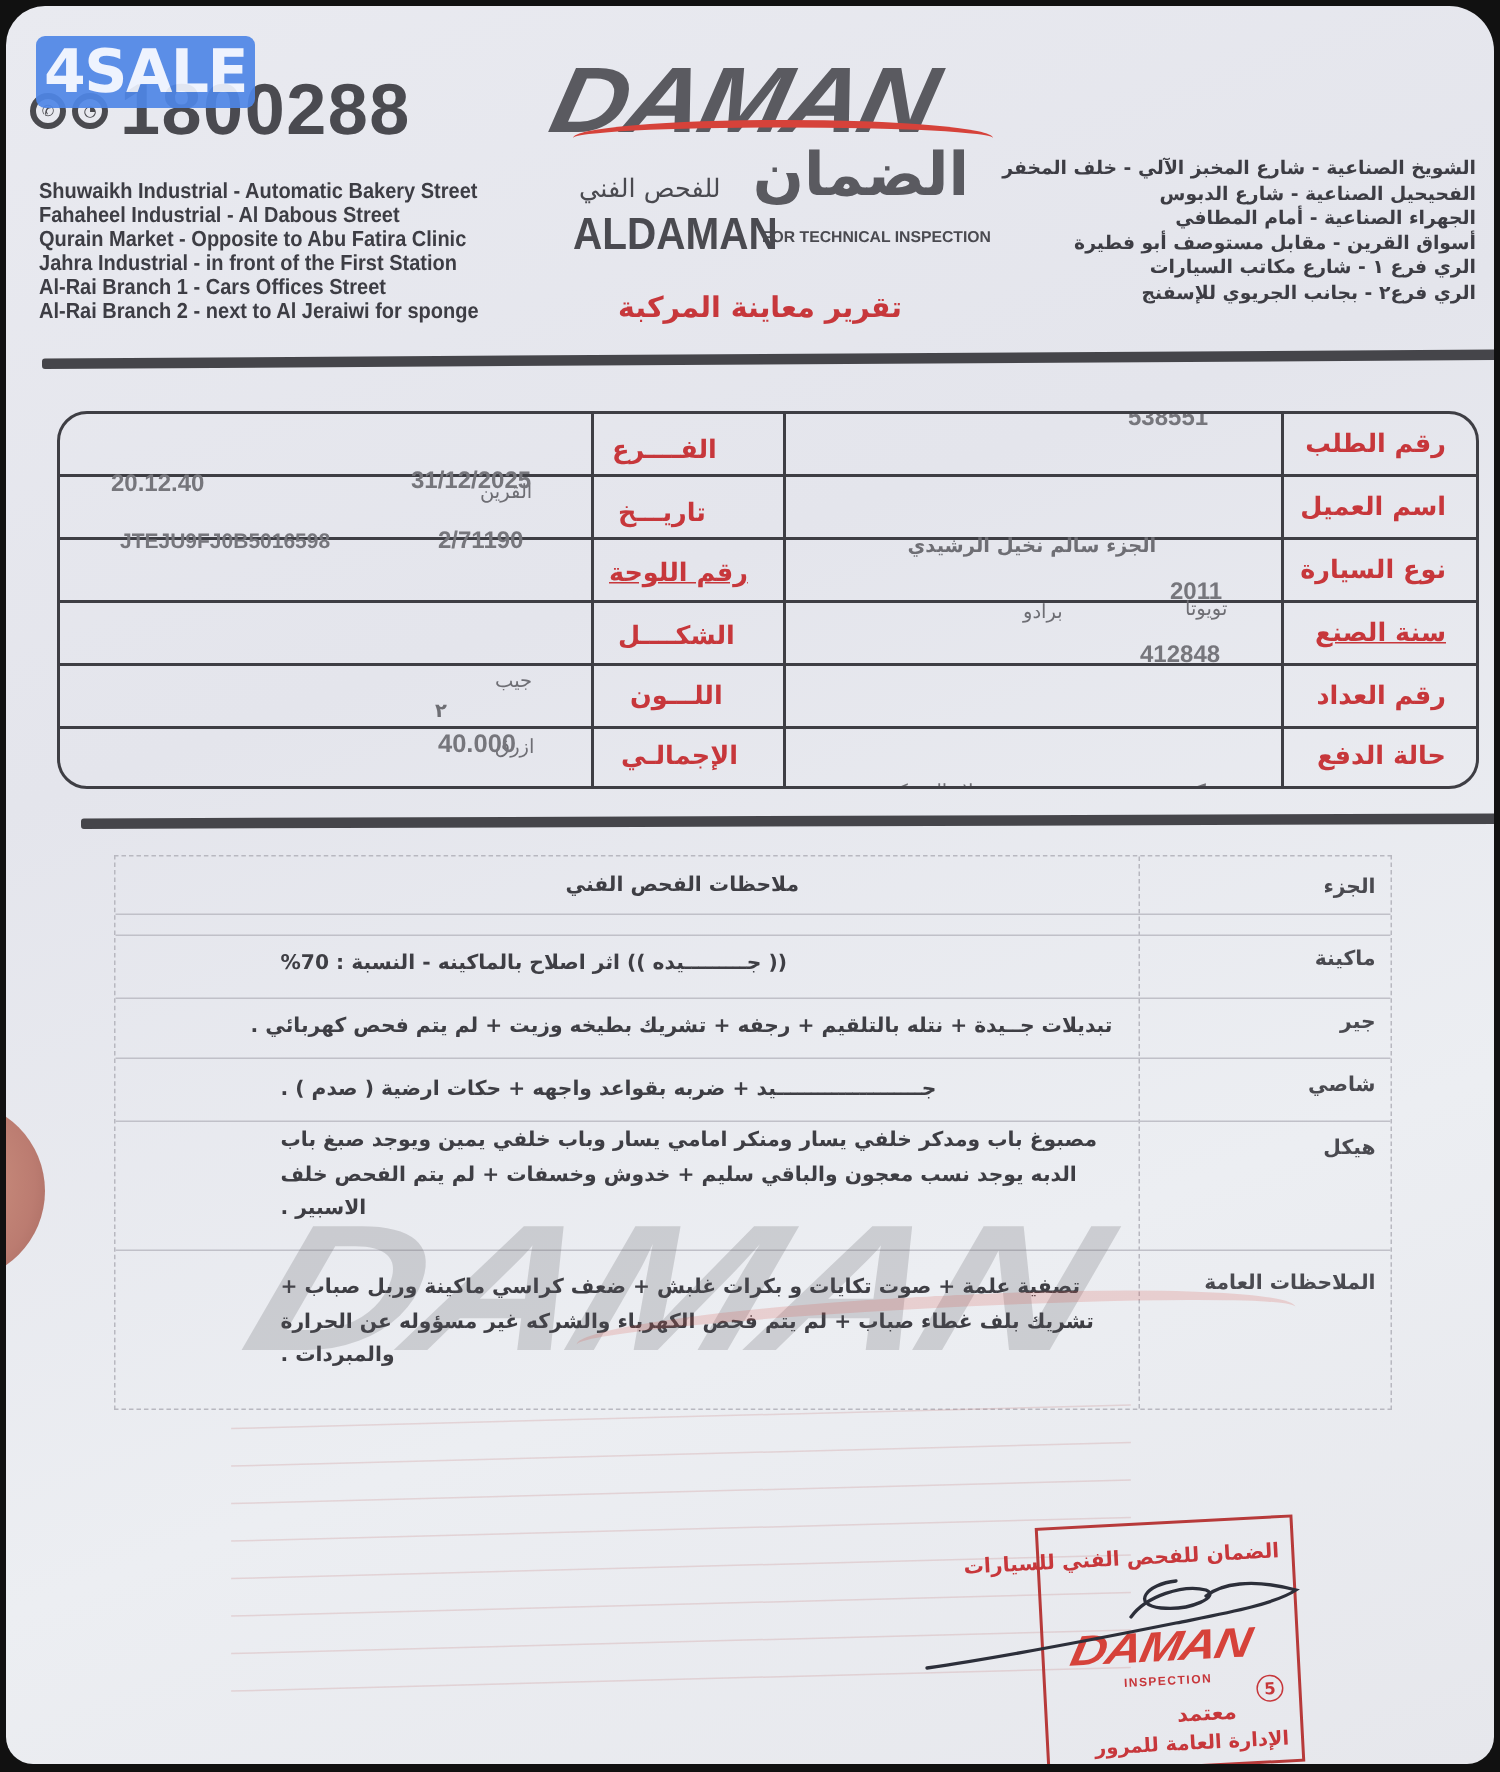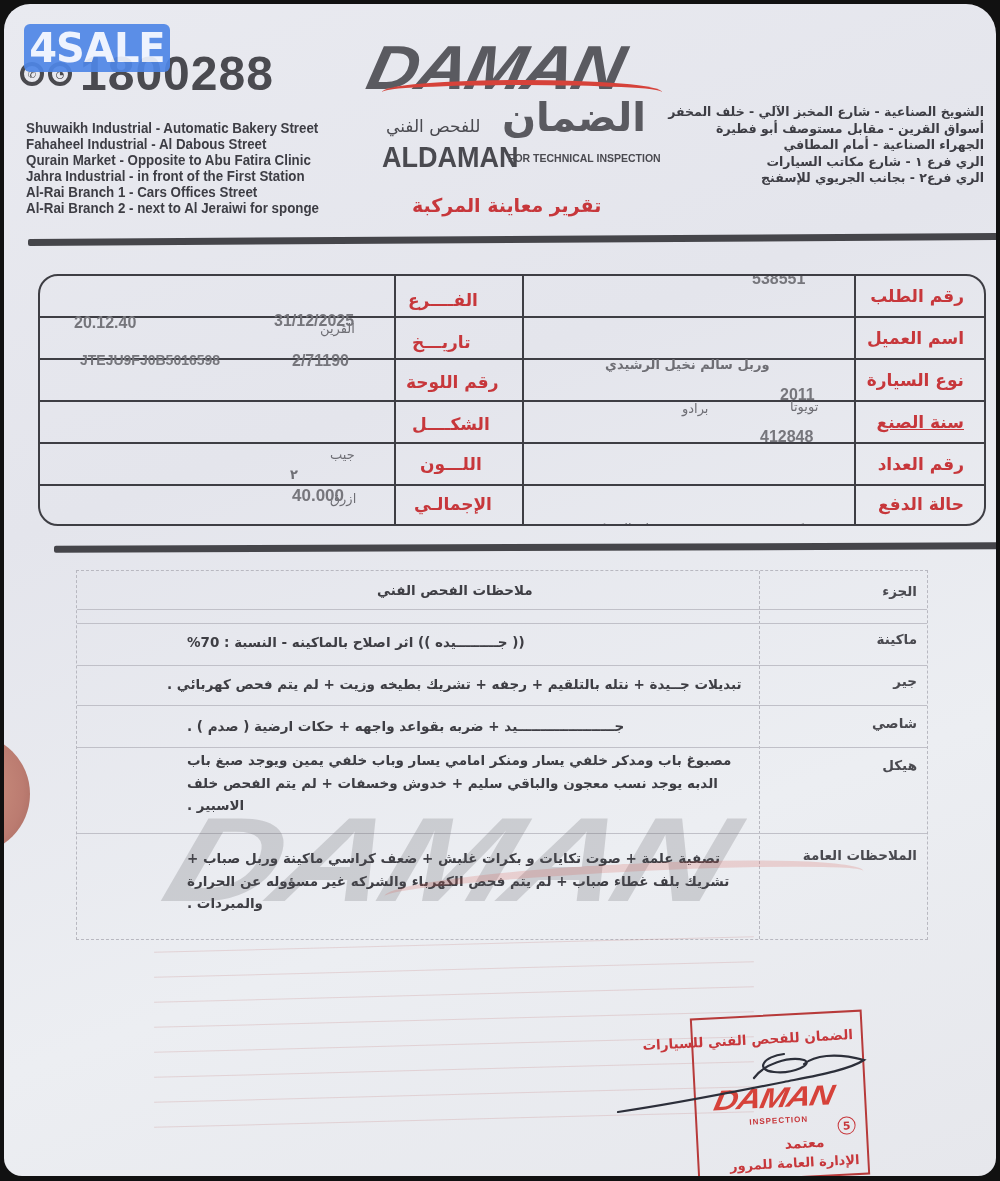--- a/index.html
+++ b/index.html
@@ -190,22 +190,23 @@
     <div class="logo-swoosh"></div>
     <div class="logo-ar-big">الضمان</div>
     <div class="logo-ar-small">للفحص الفني</div>
     <div class="logo-en">ALDAMAN</div>
     <div class="logo-en-sub">FOR TECHNICAL INSPECTION</div>
   </div>
   <div class="report-title">تقرير معاينة المركبة</div>
 
   <div class="branches-ar">
     <div>الشويخ الصناعية - شارع المخبز الآلي - خلف المخفر</div>
+    <div>الفحيحيل الصناعية - شارع الدبوس</div>
+    <div>الجهراء الصناعية - أمام المطافي</div>
     <div>أسواق القرين - مقابل مستوصف أبو فطيرة</div>
-    <div>الجهراء الصناعية - أمام المطافي</div>
     <div>الري فرع ١ - شارع مكاتب السيارات</div>
     <div>الري فرع٢ - بجانب الجريوي للإسفنج</div>
   </div>
 
   <div class="hr" style="left:24px; top:232px; width:970px; transform:rotate(-0.35deg);"></div>
 
   <div class="info">
     <div class="vline" style="left:814px;"></div>
     <div class="vline" style="left:482px;"></div>
     <div class="vline" style="left:354px;"></div>
@@ -217,31 +218,31 @@
     <div class="info-row" style="top:208px;"></div>
 
     <div class="label-r" style="right:20px; top:10px;">رقم الطلب</div>
     <div class="label-r" style="right:20px; top:52px;">اسم العميل</div>
     <div class="label-r" style="right:20px; top:94px;">نوع السيارة</div>
     <div class="label-r" style="right:20px; top:136px;text-decoration:underline;">سنة الصنع</div>
     <div class="label-r" style="right:20px; top:178px;">رقم العداد</div>
     <div class="label-r" style="right:20px; top:218px;">حالة الدفع</div>
 
     <div class="val" style="left:712px; top:-6px;">538551</div>
-    <div class="val-ar" style="left:565px; top:36px; font-weight:bold;">وربل سالم نخيل الرشيدي</div>
+    <div class="val-ar" style="left:565px; top:36px; font-weight:bold;">الجزء سالم نخيل الرشيدي</div>
     <div class="val-ar" style="left:642px; top:80px;">برادو</div>
     <div class="val-ar" style="left:750px; top:78px;">تويوتا</div>
     <div class="val" style="left:740px; top:110px;">2011</div>
     <div class="val" style="left:720px; top:152px;">412848</div>
     <div class="val-ar" style="left:720px; top:200px; font-weight:bold;">كي نت</div>
     <div class="val-ar" style="left:552px; top:200px;">- عملاء الشركه</div>
 
     <div class="label-l" style="left:368px; top:14px;">الفــــرع</div>
     <div class="label-l" style="left:372px; top:56px;text-align:right;">تاريـــخ</div>
-    <div class="label-l" style="left:366px; top:96px;">رقم اللوحة</div>
+    <div class="label-l" style="left:366px; top:96px;text-decoration:underline;">رقم اللوحة</div>
     <div class="label-l" style="left:372px; top:138px;">الشكــــل</div>
     <div class="label-l" style="left:380px; top:178px;">اللـــون</div>
     <div class="label-l" style="left:374px; top:218px;">الإجمالـي</div>
 
     <div class="val-ar" style="left:280px; top:0px;">القرين</div>
     <div class="val" style="left:234px; top:36px;">31/12/2025</div>
     <div class="val" style="left:34px; top:38px;">20.12.40</div>
     <div class="val" style="left:252px; top:76px;">2/71190</div>
     <div class="val" style="left:40px; top:76px; font-size:14px;">JTEJU9FJ0B5016598</div>
     <div class="val-ar" style="left:290px; top:126px;">جيب</div>

